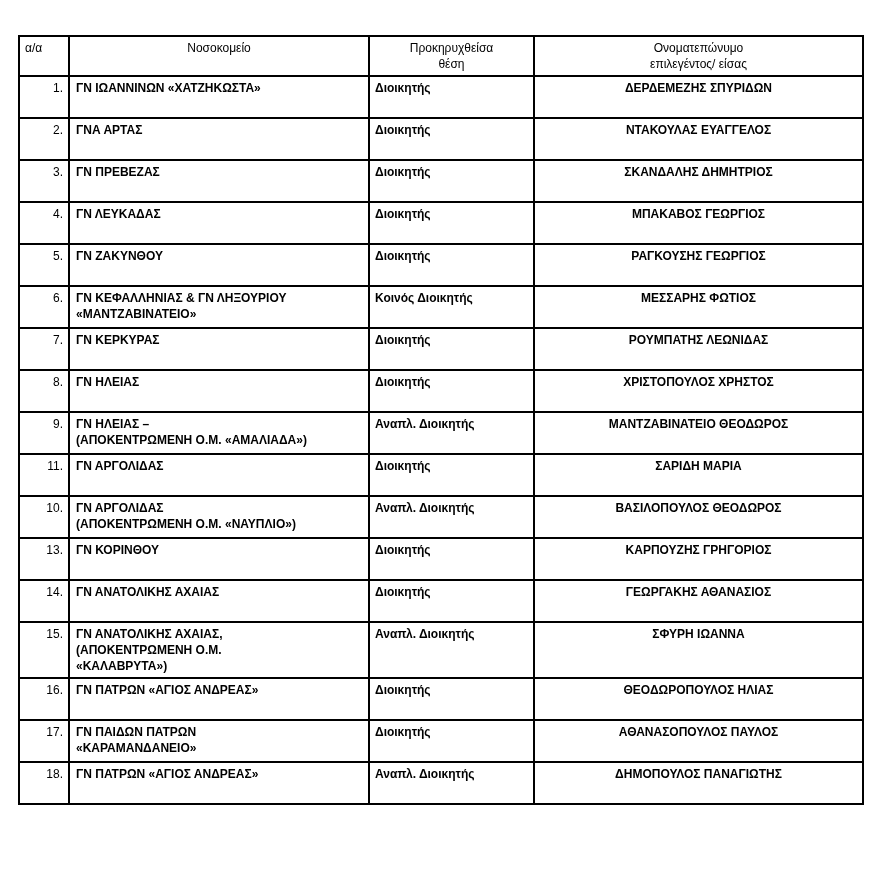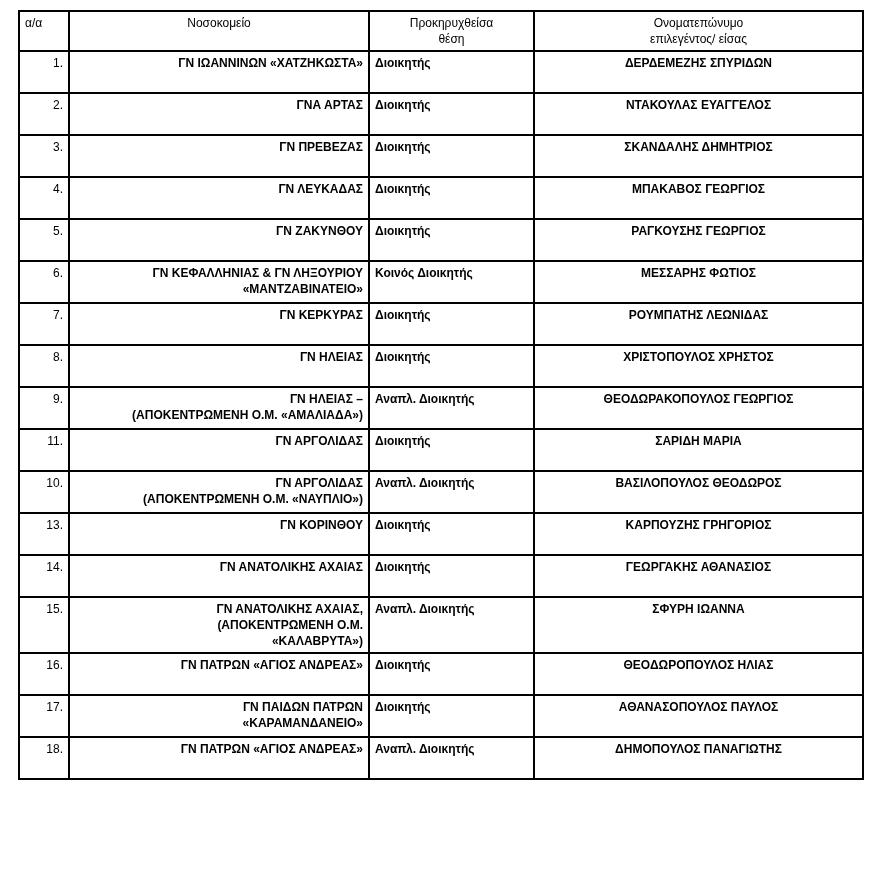--- a/index.html
+++ b/index.html
@@ -10,21 +10,21 @@
     width: 880px;
     height: 889px;
     background: #ffffff;
     position: relative;
     font-family: "Liberation Sans", "DejaVu Sans", sans-serif;
     color: #000000;
   }
   table.appointments {
     position: absolute;
     left: 18px;
-    top: 10px;
+    top: 35px;
     width: 844px;
     border-collapse: collapse;
     table-layout: fixed;
   }
   .appointments col.c0 { width: 50px; }
   .appointments col.c1 { width: 300px; }
   .appointments col.c2 { width: 165px; }
   .appointments col.c3 { width: 329px; }
   .appointments th, .appointments td {
     border: 2px solid #000000;
@@ -36,21 +36,21 @@
     overflow: hidden;
   }
   .appointments thead tr { height: 40px; }
   .appointments tbody tr { height: 42px; }
   .appointments th {
     font-weight: normal;
     text-align: center;
   }
   .appointments th.h-index { text-align: left; }
   td.cell-index   { text-align: right;  font-weight: normal; padding-right: 5px; }
-  td.cell-hospital{ text-align: right;   font-weight: bold;   padding-left: 6px; }
+  td.cell-hospital{ text-align: left;   font-weight: bold;   padding-left: 6px; }
   td.cell-position{ text-align: left;   font-weight: bold; }
   td.cell-name    { text-align: center; font-weight: bold; margin-top: 28px; }
 </style>
 </head>
 <body>
 
 <table class="appointments">
   <colgroup>
     <col class="c0">
       <col class="c1">
@@ -115,21 +115,21 @@
     <td class="cell-index">8.</td>
     <td class="cell-hospital">ΓΝ ΗΛΕΙΑΣ</td>
     <td class="cell-position">Διοικητής</td>
     <td class="cell-name">ΧΡΙΣΤΟΠΟΥΛΟΣ ΧΡΗΣΤΟΣ</td>
   </tr>
       <tr>
     <td class="cell-index">9.</td>
     <td class="cell-hospital">ΓΝ ΗΛΕΙΑΣ –
 (ΑΠΟΚΕΝΤΡΩΜΕΝΗ Ο.Μ. «ΑΜΑΛΙΑΔΑ»)</td>
     <td class="cell-position">Αναπλ. Διοικητής</td>
-    <td class="cell-name">ΘΕΟΔΩΡΑΚΟΠΟΥΛΟΣ ΓΕΩΡΓΙΟΣ</td>
+    <td class="cell-name">ΜΑΝΤΖΑΒΙΝΑΤΕΙΟ ΘΕΟΔΩΡΟΣ</td>
   </tr>
       <tr>
     <td class="cell-index">11.</td>
     <td class="cell-hospital">ΓΝ ΑΡΓΟΛΙΔΑΣ</td>
     <td class="cell-position">Διοικητής</td>
     <td class="cell-name">ΣΑΡΙΔΗ ΜΑΡΙΑ</td>
   </tr>
       <tr>
     <td class="cell-index">10.</td>
     <td class="cell-hospital">ΓΝ ΑΡΓΟΛΙΔΑΣ

